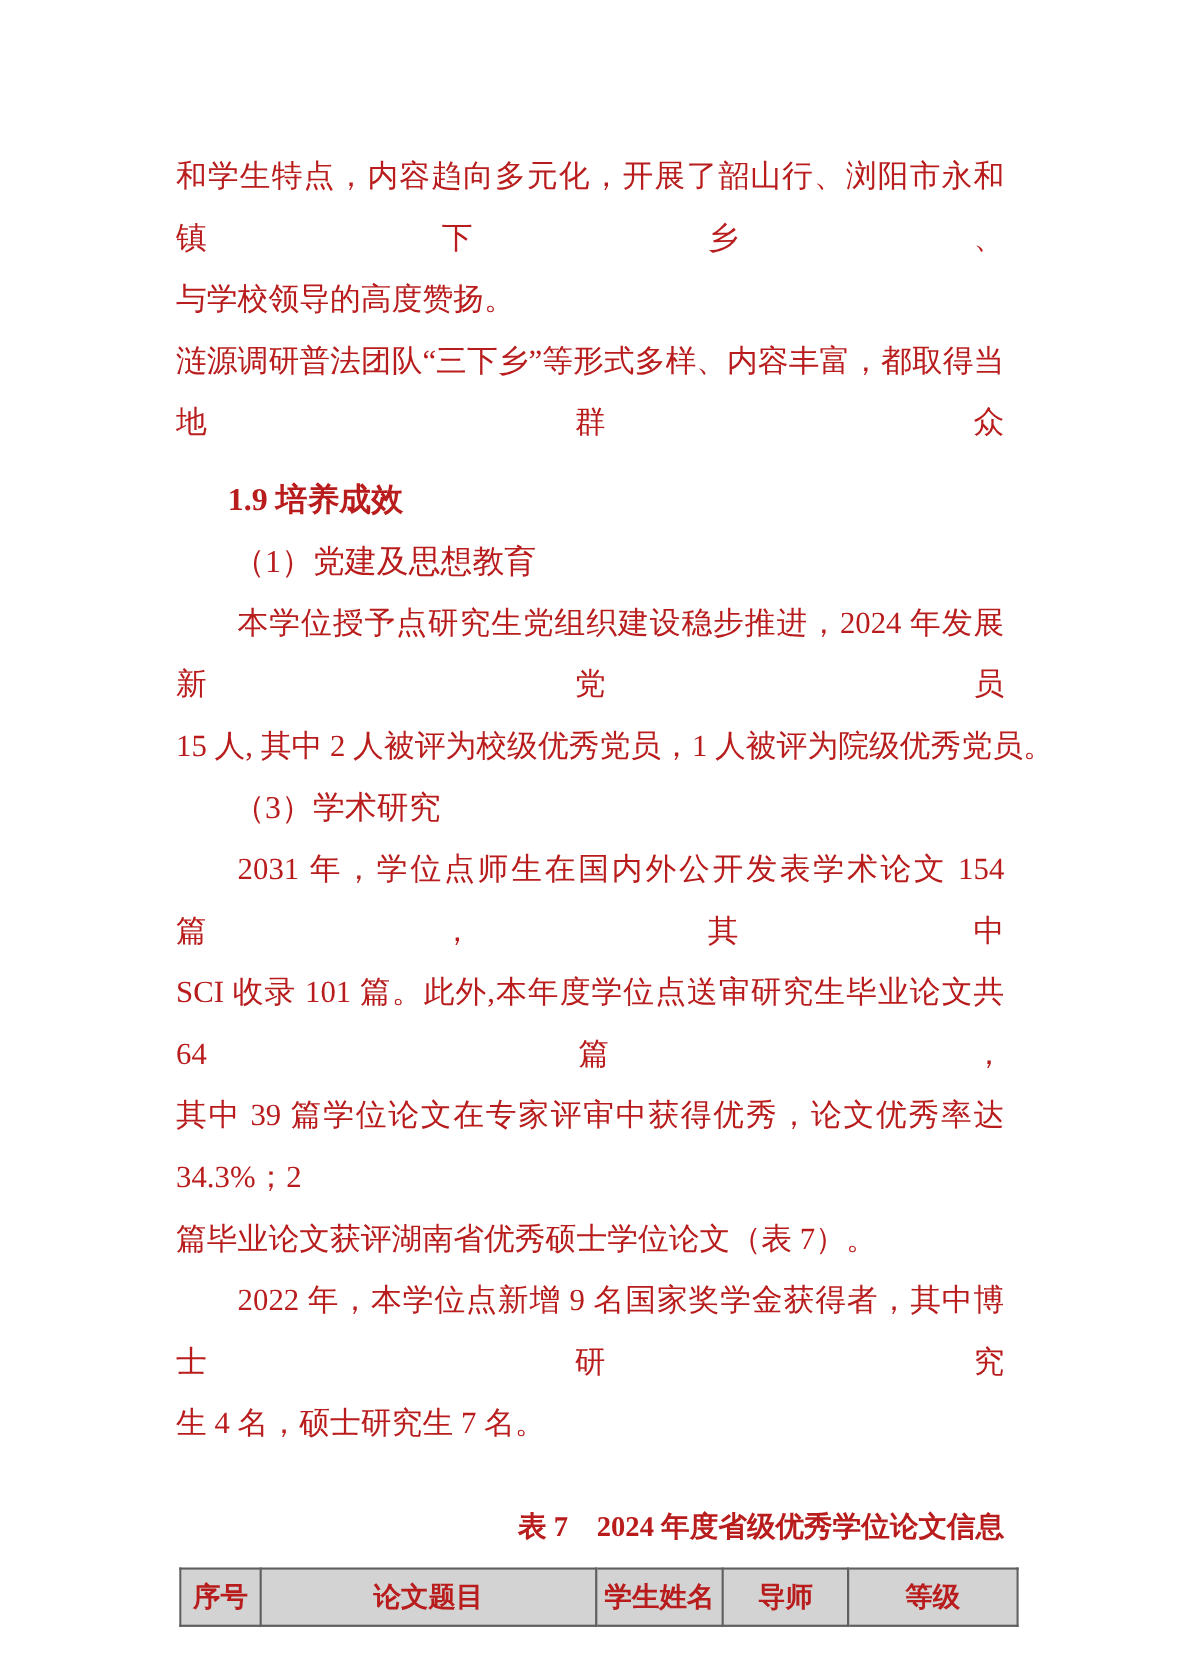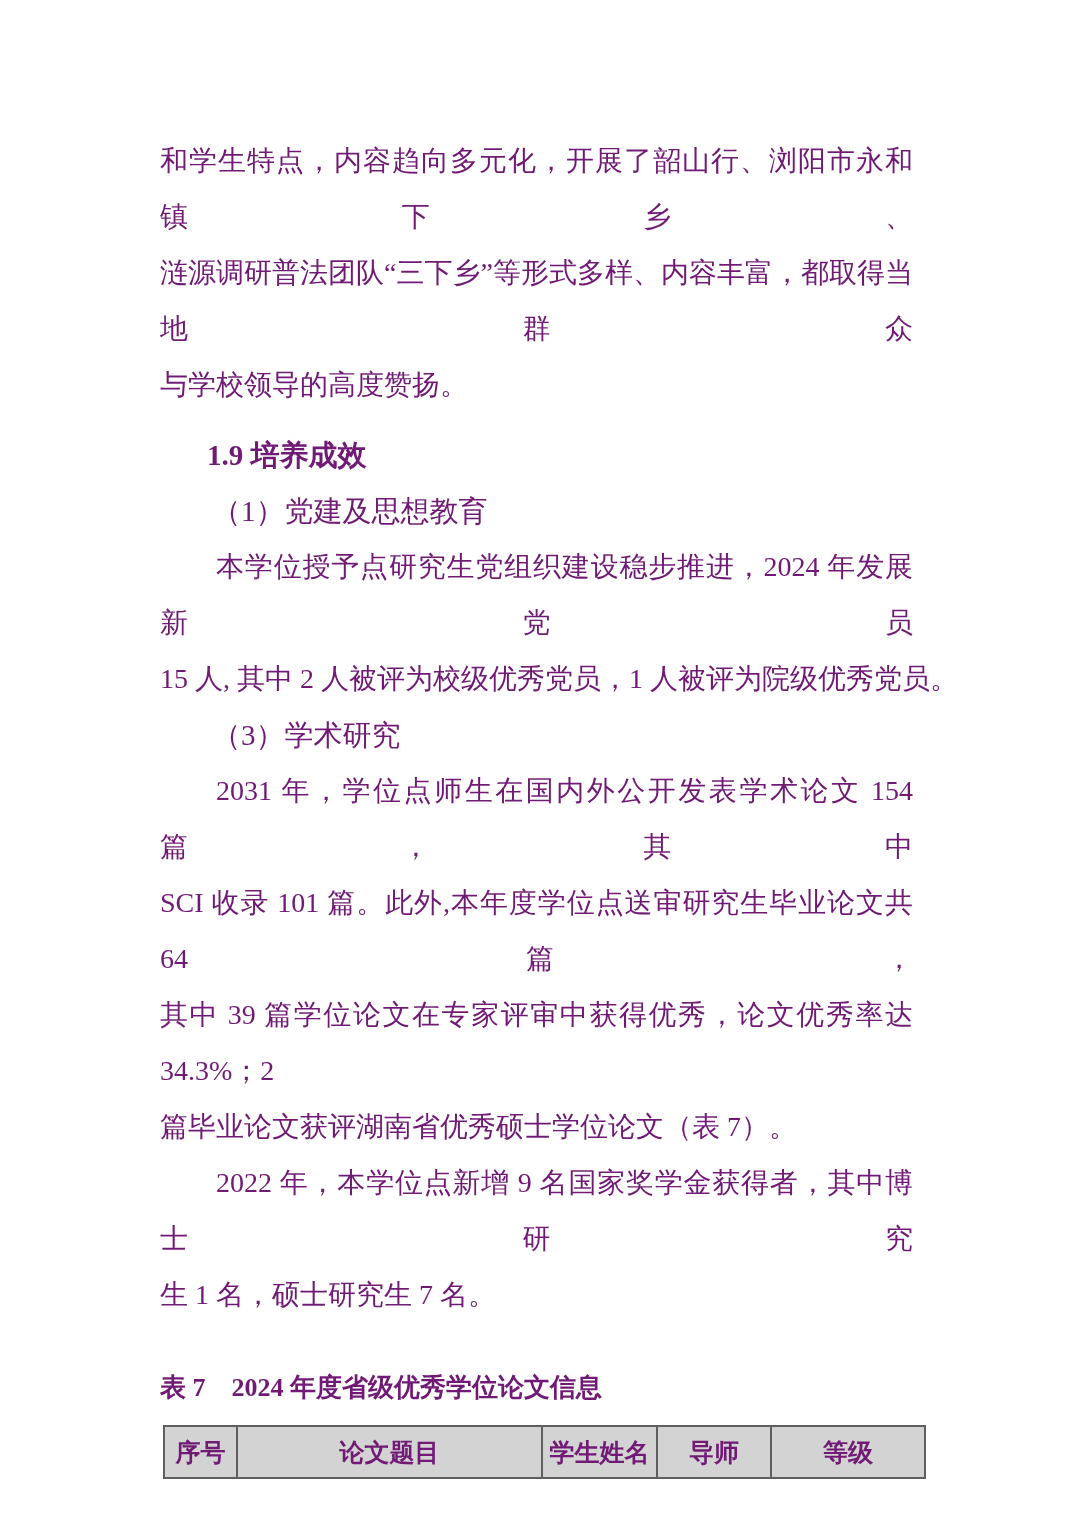--- a/index.html
+++ b/index.html
@@ -3,21 +3,21 @@
 <meta charset="utf-8">
 <style>
   html, body { margin: 0; padding: 0; background: #e8e8e8; }
   .canvas {
     position: relative;
     width: 1074px;
     height: 1520px;
     background: #ffffff;
     overflow: hidden;
     font-family: "Liberation Serif", "DejaVu Serif", serif;
-    color: #701a75;
+    color: #b91c1c;
   }
   .doc {
     position: absolute;
     left: 160px;
     top: 133px;
     width: 753px;
   }
   .para { margin: 0; }
   .line {
     font-size: 28px;
@@ -38,21 +38,21 @@
     line-height: 56px;
   }
   .hsub {
     margin: 0 0 0 52px;
     font-size: 29px;
     font-weight: 400;
     line-height: 56px;
   }
   .caption {
     margin-top: 45px;
-    text-align: left;
+    text-align: right;
     font-size: 26px;
     font-weight: 700;
     line-height: 40px;
   }
   table.thesis {
     margin: 17px 0 0 3px;
     border-collapse: collapse;
     table-layout: fixed;
     width: 761px;
   }
@@ -77,22 +77,22 @@
   .col-grade { width: 154px; }
 </style>
 </head>
 <body>
 
 <div class="canvas">
   <div class="doc">
 
     <div class="para">
       <div class="line j">和学生特点，内容趋向多元化，开展了韶山行、浏阳市永和镇下乡、</div>
+      <div class="line">与学校领导的高度赞扬。</div>
       <div class="line j">涟源调研普法团队“三下乡”等形式多样、内容丰富，都取得当地群众</div>
-      <div class="line">与学校领导的高度赞扬。</div>
     </div>
 
     <div class="h39">1.9 培养成效</div>
 
     <div class="hsub">（1）党建及思想教育</div>
 
     <div class="para">
       <div class="line j ind">本学位授予点研究生党组织建设稳步推进，2024 年发展新党员</div>
       <div class="line">15 人, 其中 2 人被评为校级优秀党员，1 人被评为院级优秀党员。</div>
     </div>
@@ -102,21 +102,21 @@
     <div class="para">
       <div class="line j ind">2031 年，学位点师生在国内外公开发表学术论文 154 篇，其中</div>
       <div class="line j">SCI 收录 101 篇。此外,本年度学位点送审研究生毕业论文共 64 篇，</div>
       <div class="line j">其中 39 篇学位论文在专家评审中获得优秀，论文优秀率达 34.3%；2</div>
       <div class="line">篇毕业论文获评湖南省优秀硕士学位论文（表 7）。</div>
     </div>
 
 
     <div class="para">
       <div class="line j ind">2022 年，本学位点新增 9 名国家奖学金获得者，其中博士研究</div>
-      <div class="line">生 1 名，硕士研究生 7 名。</div>
+      <div class="line">生 4 名，硕士研究生 7 名。</div>
     </div>
 
     <div class="caption">表 7　2024 年度省级优秀学位论文信息</div>
 
     <table class="thesis">
       <colgroup>
         <col class="col-no">
           <col class="col-title">
           <col class="col-stud">
           <col class="col-adv">

